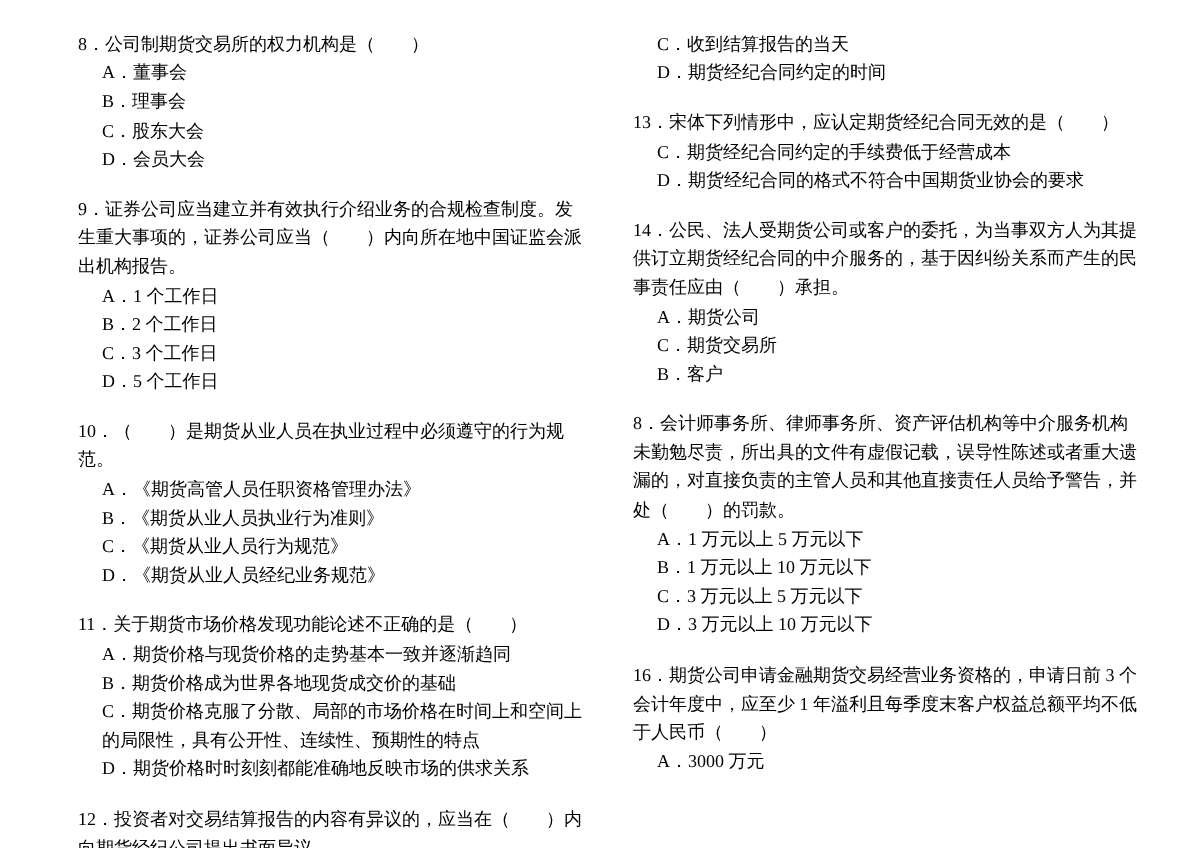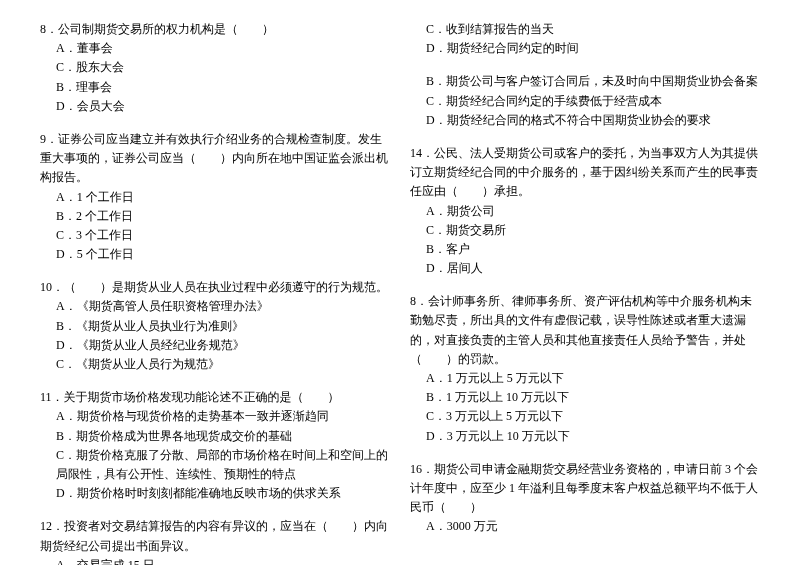--- a/index.html
+++ b/index.html
@@ -23,20 +23,21 @@
     }
     .column {
       flex: 1;
       display: flex;
       flex-direction: column;
       gap: 6px;
     }
     .question-block {
       margin-bottom: 8px;
       line-height: 1.6;
+      margin-left: 12px;
     }
     .question-title {
       font-size: 12px;
       line-height: 1.6;
       text-indent: 0;
     }
     .option {
       padding-left: 16px;
       font-size: 12px;
       line-height: 1.6;
@@ -44,66 +45,65 @@
     }
   </style>
 </head>
 <body>
 
 <div class="page-content">
   <div class="column" id="left-col">
       <div class="question-block">
         <div class="question-title">8．公司制期货交易所的权力机构是（　　）</div>
         <div class="option">A．董事会</div>
+        <div class="option">B．理事会</div>
         <div class="option">C．股东大会</div>
-        <div class="option">B．理事会</div>
         <div class="option">D．会员大会</div>
       </div>
       <div class="question-block">
         <div class="question-title">9．证券公司应当建立并有效执行介绍业务的合规检查制度。发生重大事项的，证券公司应当（　　）内向所在地中国证监会派出机构报告。</div>
         <div class="option">A．1 个工作日</div>
         <div class="option">B．2 个工作日</div>
         <div class="option">C．3 个工作日</div>
         <div class="option">D．5 个工作日</div>
       </div>
       <div class="question-block">
         <div class="question-title">10．（　　）是期货从业人员在执业过程中必须遵守的行为规范。</div>
         <div class="option">A．《期货高管人员任职资格管理办法》</div>
         <div class="option">B．《期货从业人员执业行为准则》</div>
+        <div class="option">C．《期货从业人员行为规范》</div>
         <div class="option">D．《期货从业人员经纪业务规范》</div>
-        <div class="option">C．《期货从业人员行为规范》</div>
       </div>
       <div class="question-block">
         <div class="question-title">11．关于期货市场价格发现功能论述不正确的是（　　）</div>
         <div class="option">A．期货价格与现货价格的走势基本一致并逐渐趋同</div>
         <div class="option">B．期货价格成为世界各地现货成交价的基础</div>
         <div class="option">C．期货价格克服了分散、局部的市场价格在时间上和空间上的局限性，具有公开性、连续性、预期性的特点</div>
         <div class="option">D．期货价格时时刻刻都能准确地反映市场的供求关系</div>
       </div>
       <div class="question-block">
         <div class="question-title">12．投资者对交易结算报告的内容有异议的，应当在（　　）内向期货经纪公司提出书面异议。</div>
         <div class="option">A．交易完成 15 日</div>
       </div>
     </div>
   <div class="column" id="right-col">
       <div class="question-block">
         <div class="option">C．收到结算报告的当天</div>
         <div class="option">D．期货经纪合同约定的时间</div>
       </div>
       <div class="question-block">
-        <div class="option">B．期货公司与客户签订合同后，未及时向中国期货业协会备案</div>
+        <div class="question-title">13．宋体下列情形中，应认定期货经纪合同无效的是（　　）</div>
         <div class="option">C．期货经纪合同约定的手续费低于经营成本</div>
         <div class="option">D．期货经纪合同的格式不符合中国期货业协会的要求</div>
       </div>
       <div class="question-block">
         <div class="question-title">14．公民、法人受期货公司或客户的委托，为当事双方人为其提供订立期货经纪合同的中介服务的，基于因纠纷关系而产生的民事责任应由（　　）承担。</div>
         <div class="option">A．期货公司</div>
         <div class="option">C．期货交易所</div>
         <div class="option">B．客户</div>
-        <div class="option">D．居间人</div>
       </div>
       <div class="question-block">
         <div class="question-title">8．会计师事务所、律师事务所、资产评估机构等中介服务机构未勤勉尽责，所出具的文件有虚假记载，误导性陈述或者重大遗漏的，对直接负责的主管人员和其他直接责任人员给予警告，并处（　　）的罚款。</div>
         <div class="option">A．1 万元以上 5 万元以下</div>
         <div class="option">B．1 万元以上 10 万元以下</div>
         <div class="option">C．3 万元以上 5 万元以下</div>
         <div class="option">D．3 万元以上 10 万元以下</div>
       </div>
       <div class="question-block">
         <div class="question-title">16．期货公司申请金融期货交易经营业务资格的，申请日前 3 个会计年度中，应至少 1 年溢利且每季度末客户权益总额平均不低于人民币（　　）</div>

